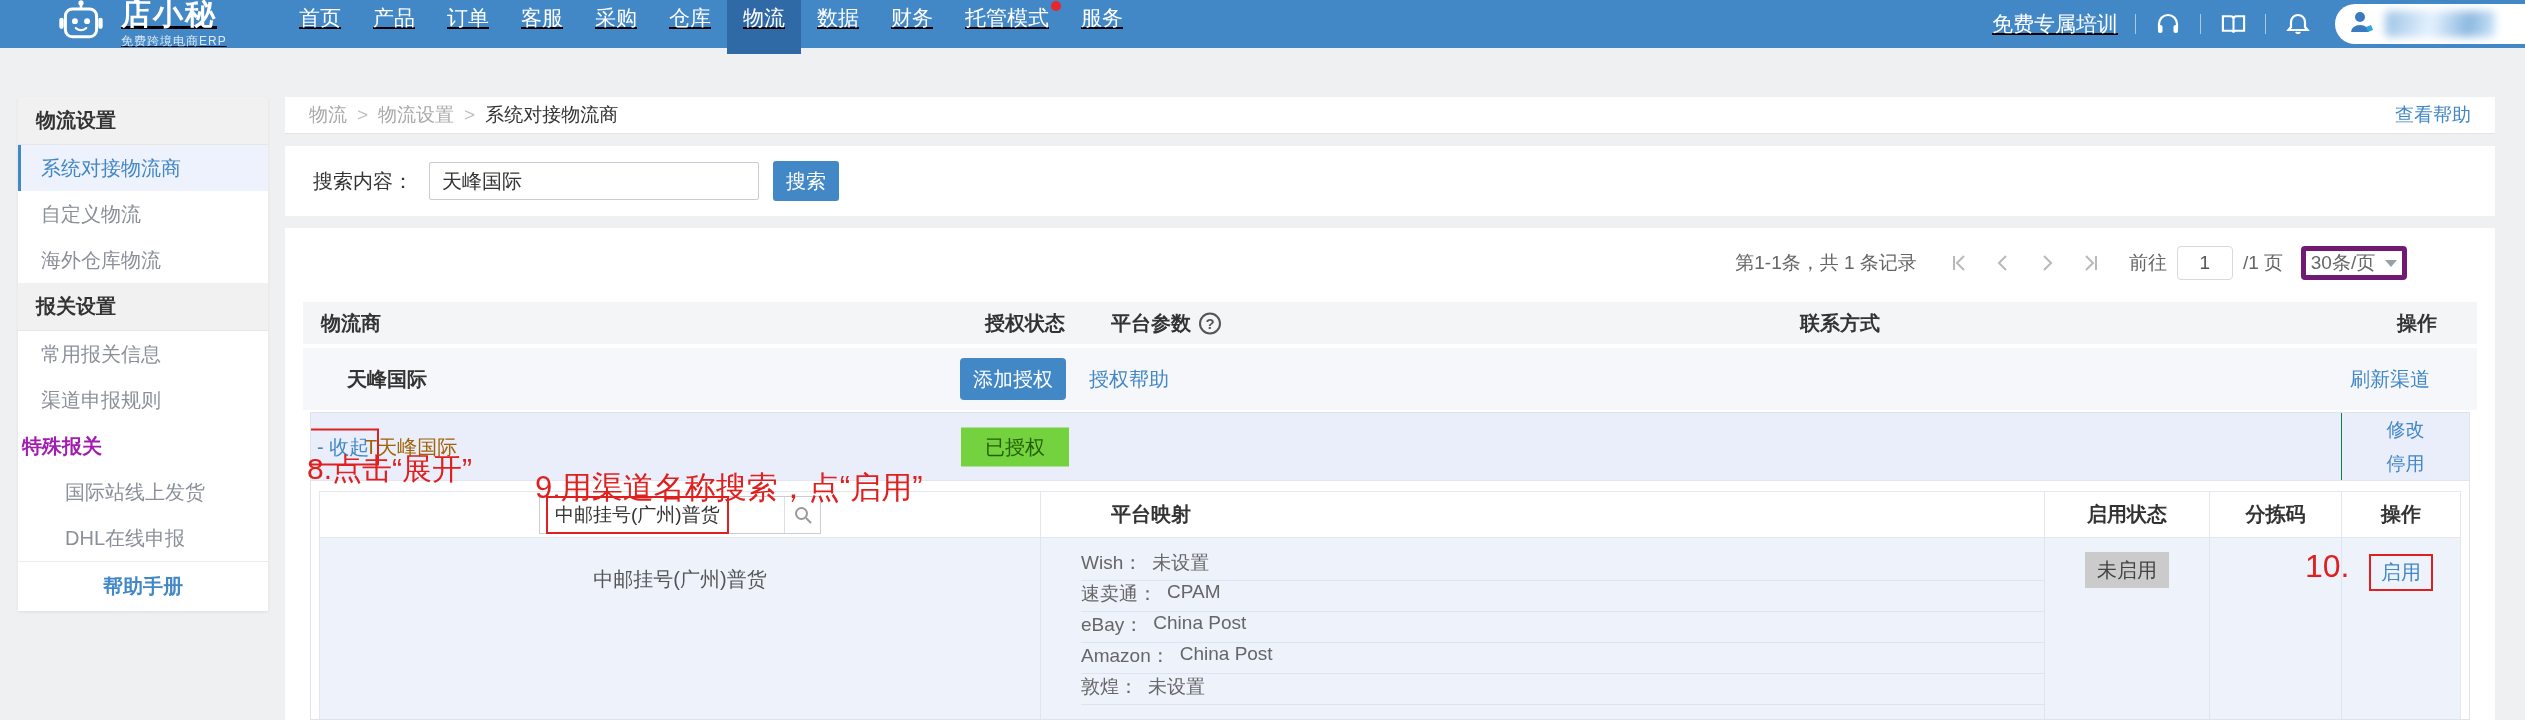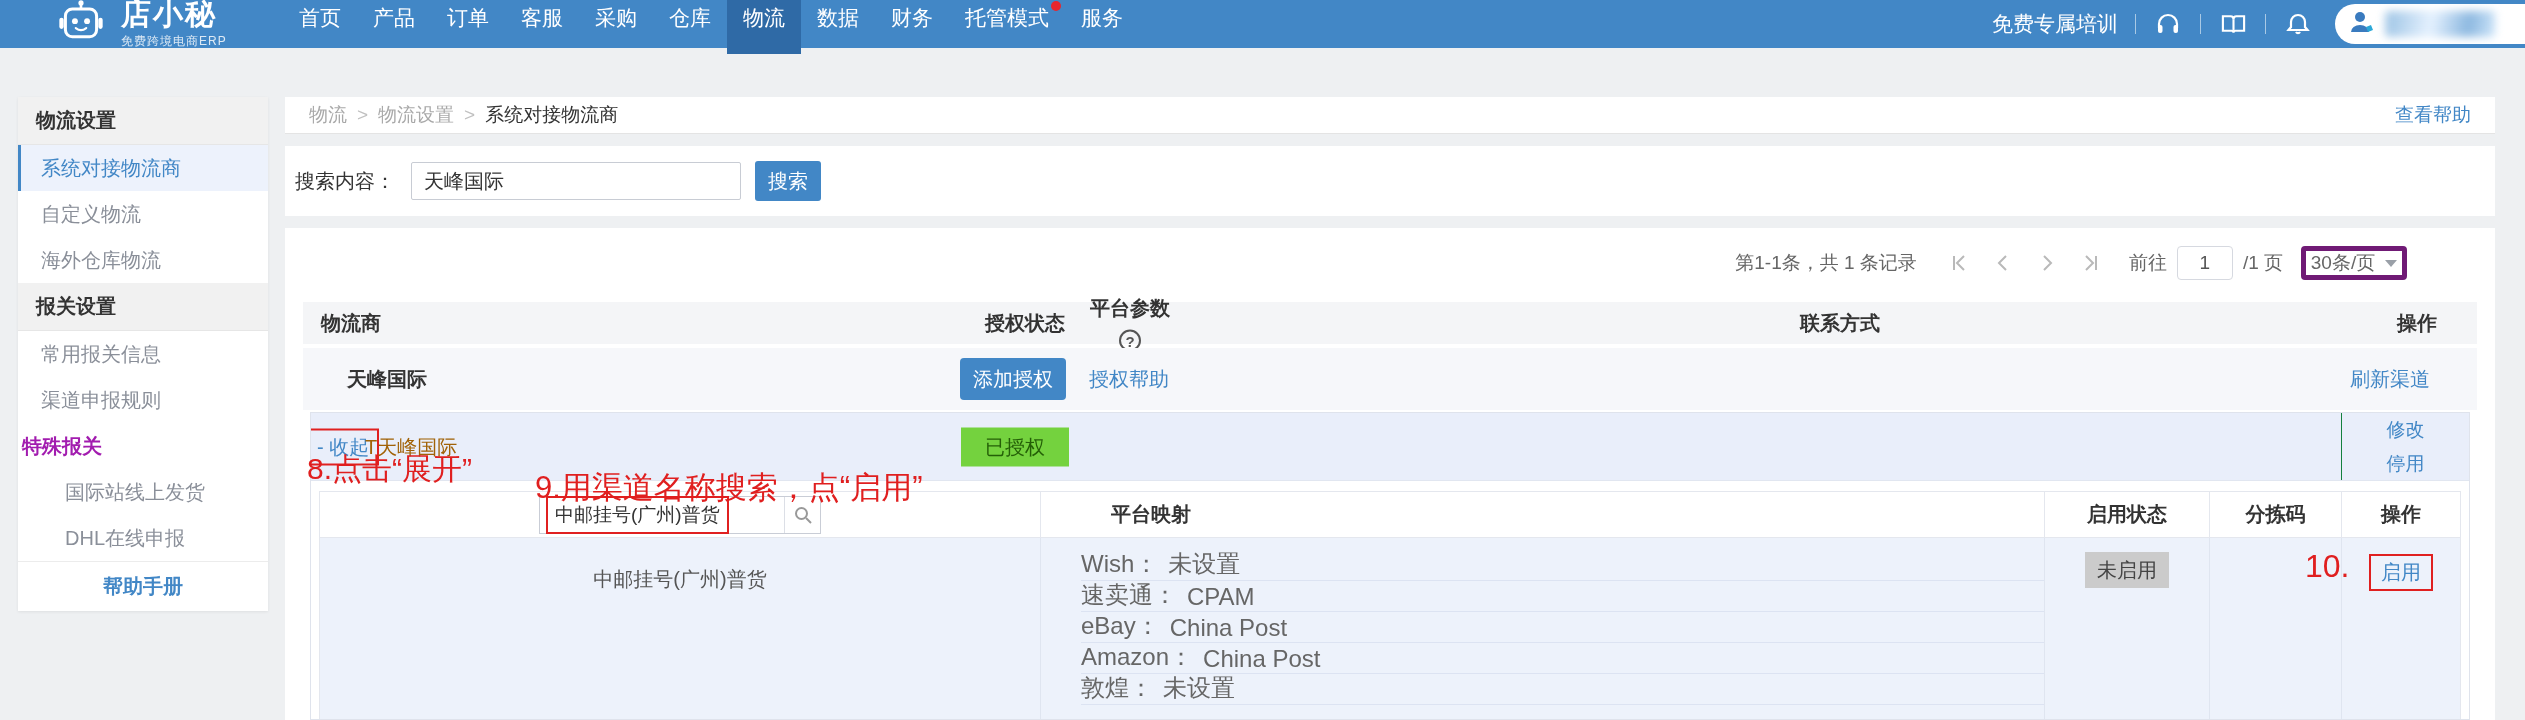--- a/index.html
+++ b/index.html
@@ -1,20 +1,20 @@
 <!DOCTYPE html>
 <html><head>
 <meta charset="utf-8">
 <style>
   * { margin:0; padding:0; box-sizing:border-box; }
   body { font-family:"Liberation Sans","DejaVu Sans",sans-serif; }
   .screen { position:relative; width:2525px; height:720px; background:#eef0f2; overflow:hidden; }
 
   
-  .navbar { position:absolute; top:0; left:0; right:0; height:48px; background:#4287c6; display:flex; align-items:center; z-index:5; }
+  .navbar { position:absolute; top:0; left:0; right:0; height:48px; background:#4287c6; display:flex; align-items:center; z-index:5;text-decoration:underline; }
   .brand { display:flex; align-items:center; margin-left:55px; gap:14px; width:228px; flex:none; }
   .brand-name { font-size:30px; font-weight:bold; color:#fff; line-height:1; letter-spacing:2px; }
   .brand-tag { font-size:12px; color:rgba(255,255,255,.82); margin-top:4px; letter-spacing:1px; }
   .menu { display:flex; height:60px; flex:none; }
   .menu-item { padding:0 16px; line-height:48px; font-size:21px; color:#fff; cursor:pointer; position:relative; white-space:nowrap; }
   .menu-item.active { background:#2f6aa6; }
   .dot { position:absolute; top:7px; right:4px; width:10px; height:10px; border-radius:50%; background:#e8262d; }
   .nav-right { margin-left:auto; display:flex; align-items:center; }
   .training { font-size:21px; color:#fff; cursor:pointer; white-space:nowrap; }
   .vdiv { width:1px; height:20px; background:rgba(255,255,255,.55); margin:0 17px; }
@@ -32,40 +32,40 @@
   .side-footer { height:50px; border-top:1px solid #ececec; display:flex; align-items:center; justify-content:center; color:#4287c6; font-weight:bold; font-size:20px; cursor:pointer; }
 
   
   .crumb-bar { position:absolute; left:285px; width:2210px; top:97px; height:37px; background:#fff; border-bottom:1px solid #e4e4e4; display:flex; align-items:center; padding:0 24px; font-size:19px; color:#a9a9a9; }
   .crumb-sep { margin:0 10px; color:#c0c0c0; }
   .crumb-cur { color:#333; }
   .crumb-link { cursor:pointer; }
   .help-link { margin-left:auto; color:#4287c6; cursor:pointer; }
 
   
-  .search-panel { position:absolute; left:285px; width:2210px; top:146px; height:70px; background:#fff; display:flex; align-items:center; padding-left:10px; }
+  .search-panel { position:absolute; left:285px; width:2210px; top:146px; height:70px; background:#fff; display:flex; align-items:center; padding-left:28px; }
   .search-label { font-size:20px; color:#333; }
   .search-input { margin-left:16px; width:330px; height:38px; border:1px solid #c8ccd4; border-radius:2px; font-size:20px; color:#333; padding:0 12px; font-family:inherit; }
   .search-btn { margin-left:14px; width:66px; height:40px; background:#4287c6; color:#fff; border:none; border-radius:3px; font-size:20px; cursor:pointer; font-family:inherit; }
 
   
   .panel { position:absolute; left:285px; width:2210px; top:228px; height:492px; background:#fff; }
 
   .pager { position:absolute; right:88px; top:18px; display:flex; align-items:center; font-size:19px; color:#666; }
   .pager-summary { margin-right:20px; }
   .pg-btn { width:26px; height:26px; display:flex; align-items:center; justify-content:center; cursor:pointer; margin:0 9px; }
   .pg-goto { margin-left:16px; }
   .pg-input { width:56px; height:34px; border:1px solid #d6d9e0; border-radius:4px; text-align:center; font-size:19px; color:#555; margin:0 10px; font-family:inherit; }
   .pg-size { margin-left:18px; width:106px; height:34px; border:5px solid #701a75; border-radius:4px; display:flex; align-items:center; justify-content:center; gap:10px; cursor:pointer; color:#666; }
   .caret { width:0; height:0; border-left:6px solid transparent; border-right:6px solid transparent; border-top:7px solid #9aa0a8; }
 
   .thead { position:relative; margin:74px 18px 0; height:42px; background:#f4f5f7; font-size:20px; font-weight:bold; color:#333; }
   .thead > span { position:absolute; top:50%; transform:translateY(-50%); white-space:nowrap; }
   .h-provider { left:18px; } .h-auth { left:682px; }
-  .h-params { left:787px; display:flex; align-items:center; gap:8px;flex-direction:column; }
+  .h-params { left:808px; display:flex; align-items:center; gap:8px; }
   .h-contact { left:1497px; } .h-ops { right:40px; }
   .qmark { width:22px; height:22px; border:2px solid #555; border-radius:50%; font-size:15px; font-weight:bold; color:#555; display:inline-flex; align-items:center; justify-content:center; cursor:pointer; }
 
   .row-provider { position:relative; margin:4px 18px 0; height:62px; background:#f6f7fa; }
   .row-provider > * { position:absolute; top:50%; transform:translateY(-50%); white-space:nowrap; }
   .provider-name { left:44px; font-weight:bold; font-size:20px; color:#333; }
   .add-auth-btn { left:657px; width:106px; height:42px; background:#4287c6; color:#fff; font-size:20px; border:none; border-radius:4px; cursor:pointer; font-family:inherit; }
   .auth-help { left:786px; color:#4287c6; font-size:20px; cursor:pointer; }
   .refresh { right:47px; color:#4287c6; font-size:20px; cursor:pointer; }
 
@@ -91,21 +91,21 @@
   .ih-search { justify-content:center; }
   .mini-search { display:flex; width:282px; height:38px; border:1px solid #c9cdd6; background:#fff; }
   .mini-input { flex:1; display:flex; align-items:center; padding-left:6px; font-size:19px; color:#333; cursor:text; }
   .mini-input .redbox { padding:4px 7px; }
   .mini-btn { width:36px; border-left:1px solid #dcdfe6; display:flex; align-items:center; justify-content:center; cursor:pointer; background:#fff; }
 
   .inner-body { background:#edf2fb; height:183px; }
   .inner-body > div + div { border-left:1px solid #dfe5f0; }
   .ib-name { display:flex; justify-content:center; padding-top:28px; font-size:20px; color:#555; }
   .ib-map { padding:12px 0 0 40px; }
-  .map-row { height:31px; display:flex; align-items:flex-end; border-bottom:1px solid #dce3f2; font-size:24px; color:#666; }
+  .map-row { height:31px; display:flex; align-items:flex-start; border-bottom:1px solid #dce3f2; font-size:19px; color:#666; }
   .map-plat { margin-right:10px; }
   .ib-status { display:flex; justify-content:center; padding-top:14px; }
   .badge-off { background:#cbcbcb; color:#444; font-size:20px; padding:5px 12px; height:36px; display:flex; align-items:center; }
   .ib-ops { position:relative; display:flex; justify-content:center; padding-top:16px; }
   .enable-wrap { position:relative; }
   .enable-box { padding:3px 10px; }
   .enable-link { color:#4287c6; font-size:20px; cursor:pointer; }
   .ann-10 { position:absolute; left:-64px; top:-6px; font-size:32px; color:#e01f1f; white-space:nowrap; }
 
   

